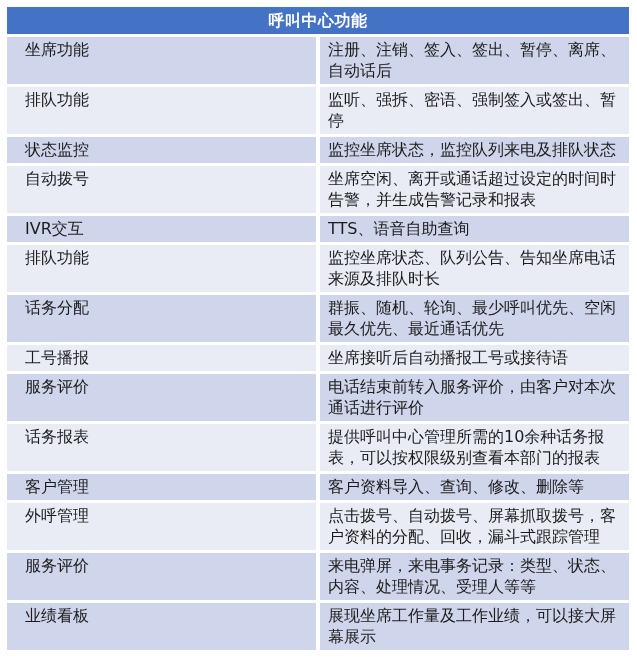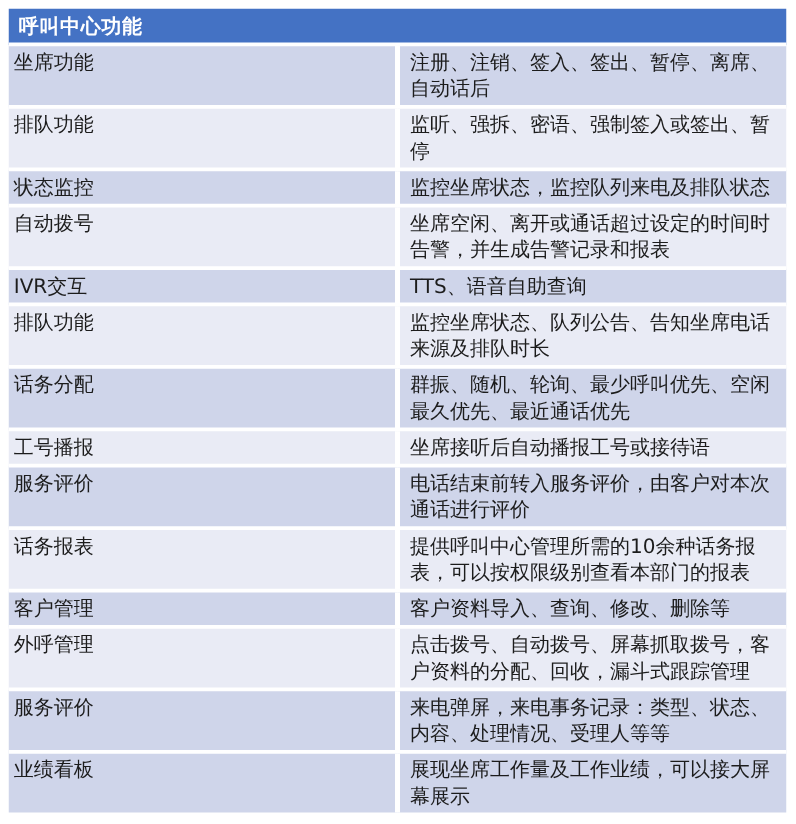--- a/index.html
+++ b/index.html
@@ -22,38 +22,38 @@
   }
   .wrap{padding:7px 8px 7px 7px;}
   table.feature-table{
     border-collapse:collapse;
     table-layout:fixed;
     width:622px;
   }
   th.table-title{
     background:var(--header-bg);
     color:var(--header-text);
-    text-align:left;
+    text-align:center;
     font-size:16px;
     font-weight:bold;
     line-height:21px;
     padding:3px 8px;
     letter-spacing:0.5px;
   }
   td{
     font-size:16px;
     line-height:21px;
     vertical-align:top;
     padding:2px 8px 3px;
     border-top:3px solid var(--border-color);
     word-break:break-all;
   }
   td.label{
     width:140px;
-    padding-left:4px;
+    padding-left:18px;
   }
   td.desc{
     border-left:4px solid var(--border-color);
   }
   tr.dark td{background:var(--band-dark);}
   tr.light td{background:var(--band-light);}
 </style>
 </head>
 <body>
 

